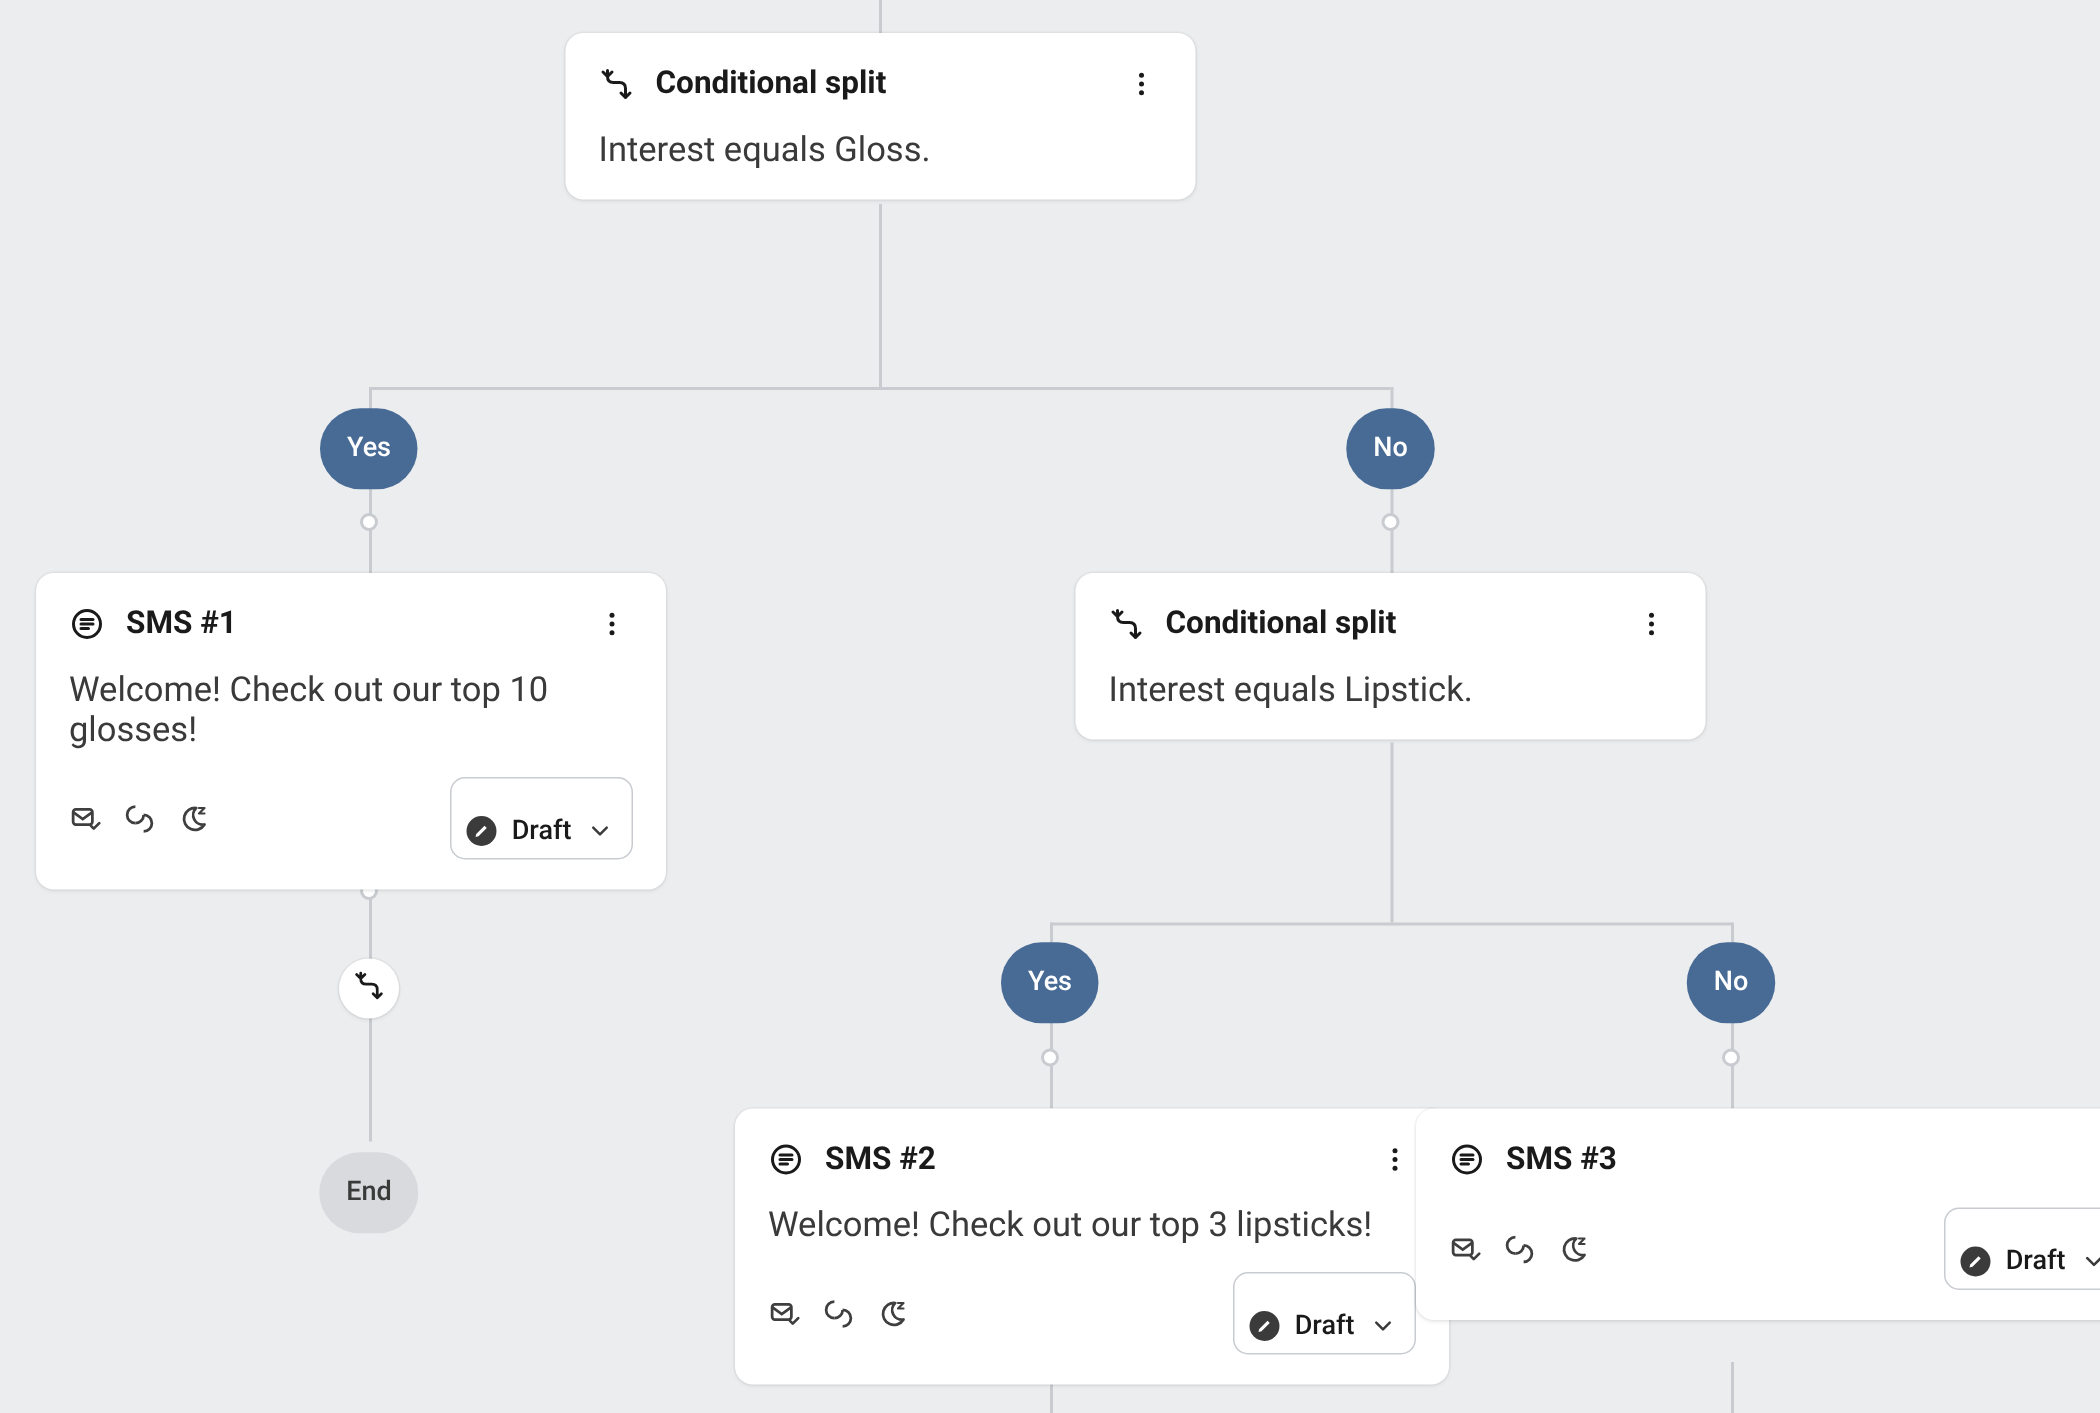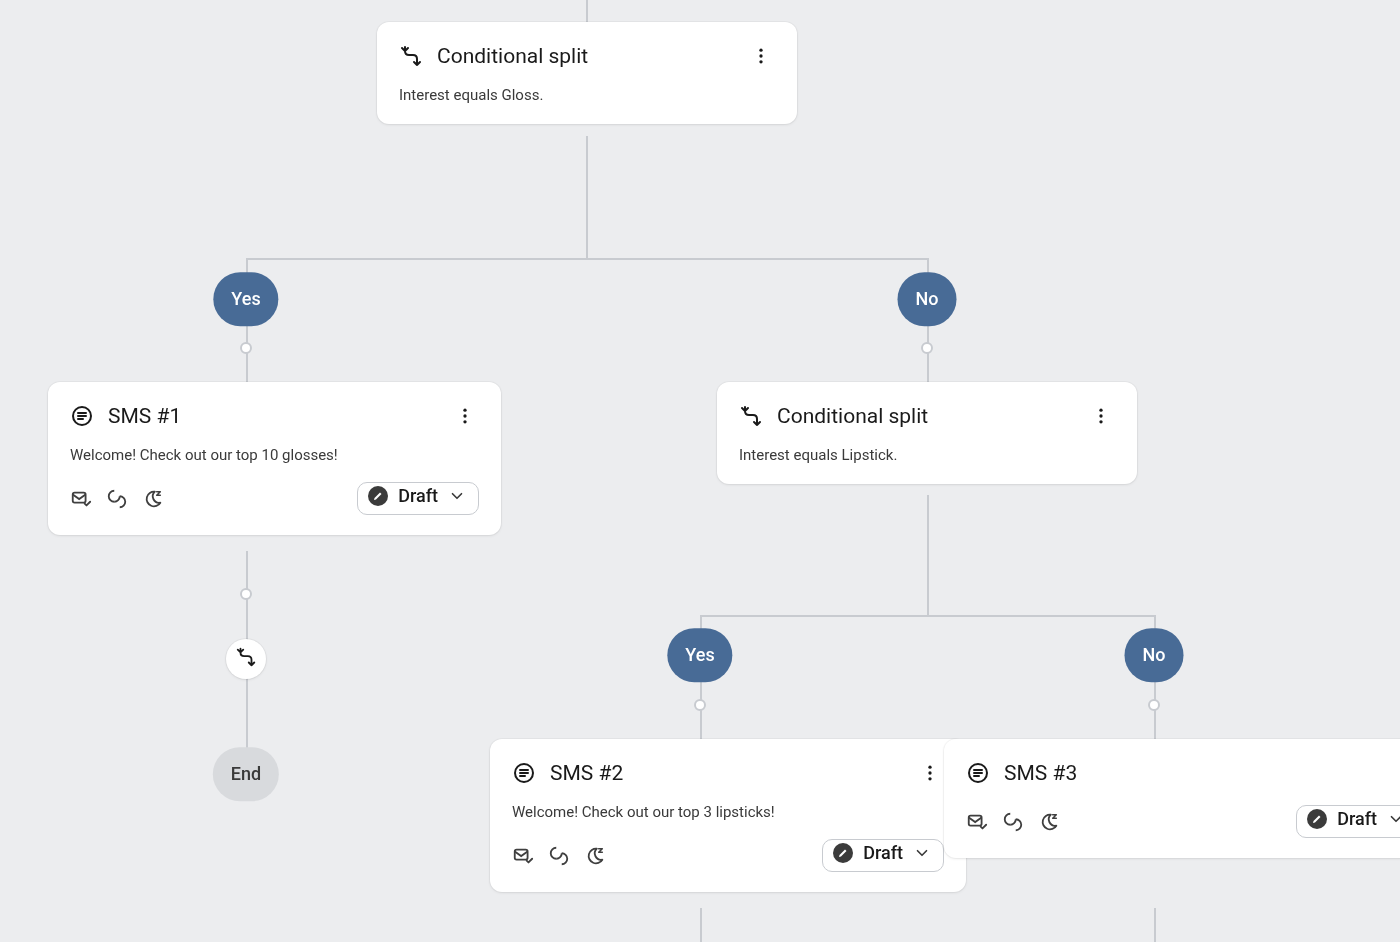--- a/index.html
+++ b/index.html
@@ -79,21 +79,21 @@
     padding: 20px 22px;
     cursor: pointer;
   }
   .card-header {
     display: flex;
     align-items: center;
     gap: 14px;
   }
   .card-title {
     font-size: 21px;
-    font-weight: 400;
+    font-weight: 700;
     flex: 1 1 auto;
   }
   .card-icon {
     flex: 0 0 auto;
     width: 24px;
     height: 24px;
     display: flex;
     align-items: center;
     justify-content: center;
     color: #1a1a1a;
@@ -106,21 +106,21 @@
     display: flex;
     align-items: center;
     justify-content: center;
     color: #1a1a1a;
     cursor: pointer;
     border-radius: 6px;
   }
   .kebab svg { width: 20px; height: 20px; }
   .card-body {
     margin-top: 16px;
-    font-size: 15px;
+    font-size: 23px;
     color: #3a3a3a;
   }
   .card-footer {
     margin-top: 18px;
     display: flex;
     align-items: center;
     justify-content: space-between;
     gap: 12px;
   }
   .footer-icons {
@@ -137,21 +137,21 @@
     justify-content: center;
   }
   .footer-icons svg { width: 22px; height: 22px; }
 
   .status-select {
     display: flex;
     align-items: center;
     gap: 10px;
     border: 1px solid #c8cbd0;
     border-radius: 10px;
-    padding: 2px 12px 8px 10px;
+    padding: 24px 12px 8px 10px;
     font-size: 18px;
     font-weight: 500;
     cursor: pointer;
     background: #ffffff;
   }
   .status-dot {
     width: 20px; height: 20px;
     border-radius: 50%;
     background: #3b3b3b;
     display: flex; align-items: center; justify-content: center;
@@ -224,21 +224,21 @@
   <div class="pill" style="left:927px; top:299px;"><span>No</span></div>
   <div class="dot" style="left:927px; top:348px;"></div>
 
   <div class="vline" style="left:246px; top:551px; height:210px;"></div>
   <div class="dot" style="left:246px; top:594px;"></div>
   <div class="round-btn" style="left:246px; top:659px;">
     <span><svg>
           <use href="#ic-split"></use>
         </svg></span>
   </div>
-  <div class="pill end" style="left:246px; top:774px;"><span>End</span></div>
+  <div class="pill end" style="left:246px; top:795px;"><span>End</span></div>
 
   <div class="vline" style="left:927px; top:495px; height:120px;"></div>
   <div class="hline" style="left:700px; top:615px; width:455px;"></div>
 
   <div class="vline" style="left:700px; top:615px; height:124px;"></div>
   <div class="pill" style="left:700px; top:655px;"><span>Yes</span></div>
   <div class="dot" style="left:700px; top:705px;"></div>
 
   <div class="vline" style="left:1154px; top:615px; height:124px;"></div>
   <div class="pill" style="left:1154px; top:655px;"><span>No</span></div>
@@ -257,21 +257,21 @@
       <span class="card-title">Conditional split</span>
       <span class="kebab">
           <svg>
             <use href="#ic-kebab"></use>
           </svg>
         </span>
     </div>
     <div class="card-body">Interest equals Gloss.</div>
   </div>
 
-  <div class="card" style="left:48px; top:382px; width:453px;">
+  <div class="card" style="left:24px; top:382px; width:420px;">
     <div class="card-header">
       <span class="card-icon">
           <svg>
             <use href="#ic-sms"></use>
           </svg>
         </span>
       <span class="card-title">SMS #1</span>
       <span class="kebab">
           <svg>
             <use href="#ic-kebab"></use>

